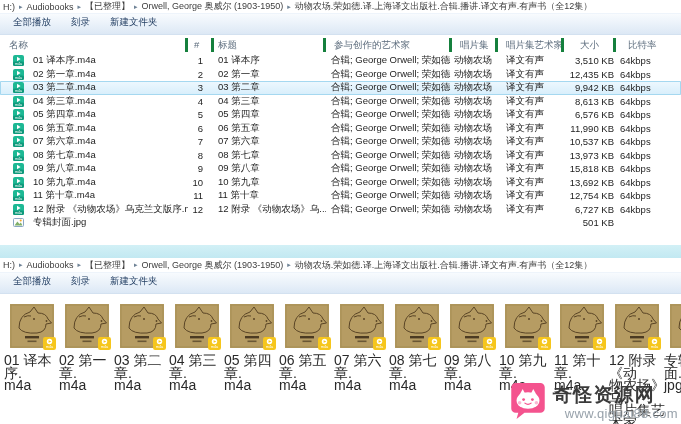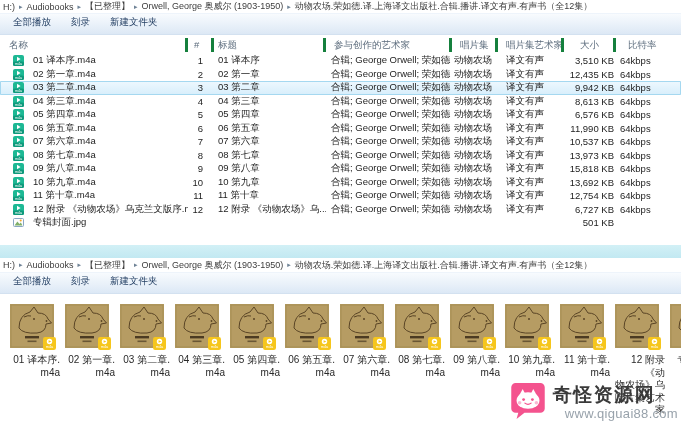--- a/index.html
+++ b/index.html
@@ -57,22 +57,22 @@
   .ficon{flex:none;display:inline-flex;width:11px;height:11px;}
 
   .cyan-strip{position:absolute;top:245px;left:0;right:0;height:13px;
     background:linear-gradient(#d2f0f6,#c2e9f2);}
 
   .thumbs{display:flex;gap:11px;padding:10px 0 0 10px;overflow:hidden;}
   .thumb-item{width:44px;flex:none;}
   .thumb-cover{width:44px;height:44px;position:relative;}
   .thumb-cover svg{display:block;}
   .m4a-badge{position:absolute;right:-2px;bottom:-2px;width:13px;height:13px;display:block;}
-  .thumb-label{width:56px;margin-left:-6px;margin-top:6px;text-align:right;
-    font-size:10px;line-height:12.5px;color:#2a2a2a;cursor:default;}
+  .thumb-label{width:56px;margin-left:-6px;margin-top:6px;text-align:left;
+    font-size:14px;line-height:12.5px;color:#2a2a2a;cursor:default;}
 
   .watermark{position:absolute;right:3px;bottom:1px;display:flex;align-items:center;gap:5px;}
   .wm-name{font-size:19px;font-weight:bold;color:#3a3a3a;letter-spacing:1.5px;line-height:20px;}
   .wm-url{font-size:13px;color:#98a2ab;letter-spacing:0.3px;margin-top:1px;margin-left:12px;}
 </style>
 </head>
 <body>
 
 <div class="pane pane-top">
   <div class="crumbbar" id="crumb-top">

